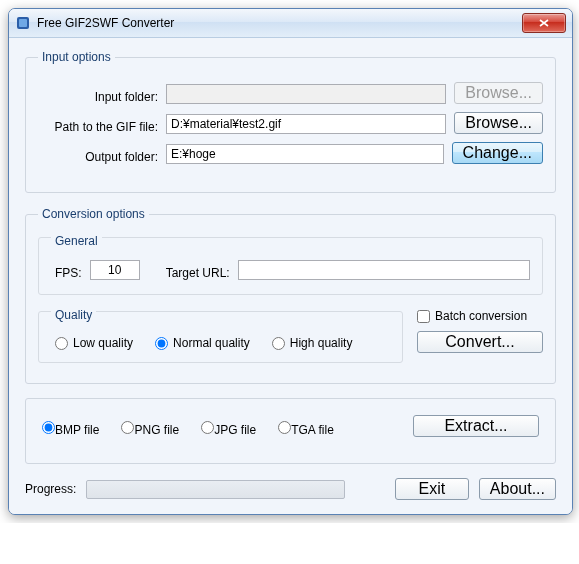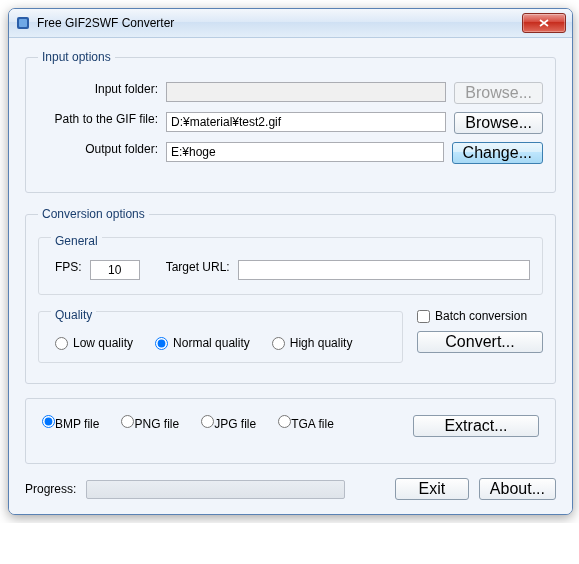--- a/index.html
+++ b/index.html
@@ -4,38 +4,38 @@
 <style>
 body { margin:0; padding:8px; background:#fff; font-family:"Segoe UI",Tahoma,sans-serif; font-size:12px; color:#000; }
 .window { width:563px; border:1px solid #5a82b4; border-radius:7px; overflow:hidden; box-shadow:0 3px 12px rgba(0,0,0,.35); background:#fff; }
 .titlebar { height:28px; background:linear-gradient(#f3f7fc,#dde9f7 45%,#cfe0f3 46%,#e3eef9); display:flex; align-items:center; padding:0 6px 0 6px; border-bottom:1px solid #b9cde2; }
 .titlebar-icon { width:16px; height:16px; margin-right:6px; }
 .titlebar-title { flex:1; color:#000; font-size:12px; }
 .close-btn { width:42px; height:18px; border-radius:3px; background:linear-gradient(#e79a94,#d6483b 45%,#c62c1d 46%,#e06a5b); border:1px solid #8a2c23; display:flex; align-items:center; justify-content:center; color:#fff; font-weight:bold; font-size:11px; box-shadow:inset 0 0 0 1px rgba(255,255,255,.3); cursor:pointer; }
 .client { padding:12px 16px 14px 16px; background:#f1f5fb; }
 fieldset { border:1px solid #cfd6df; border-radius:3px; margin:0 0 14px 0; padding:10px 12px 20px 12px; background:#f1f5fb; }
 legend { padding:0 4px; color:#1a3e6e; font-size:12px; }
-.form-row { display:flex; align-items:flex-start; margin:8px 0; gap:8px; }
+.form-row { display:flex; align-items:flex-end; margin:8px 0; gap:8px; }
 .form-label { width:120px; text-align:right; color:#000; }
 input[type=text] { height:20px; border:1px solid #abadb3; padding:1px 4px; font-family:inherit; font-size:12px; background:#fff; box-sizing:border-box; }
 input[type=text]:disabled { background:#f0f0f0; color:#888; }
 input[type=text].main { flex:1; }
 input[type=text].fps { width:50px; text-align:center; }
 .btn { height:22px; min-width:74px; padding:0 10px; border:1px solid #8b9bab; border-radius:3px; background:linear-gradient(#fefefe,#e9eef3); font-family:inherit; font-size:16px; cursor:pointer; }
 .btn:disabled { color:#9a9a9a; border-color:#c3c7cc; background:#f2f4f6; cursor:default; }
 .btn.highlight { border-color:#3c7fb1; background:linear-gradient(#eaf6fd,#d9f0fc 45%,#bee6fd 46%,#a7d9f5); }
 .btn.wide { width:126px; }
 .inner-group { border:1px solid #d6dbe2; border-radius:3px; padding:10px 12px; margin-top:6px; }
 .inner-title { color:#1a3e6e; margin:-4px 0 6px 0; position:relative; top:-14px; background:#f1f5fb; display:inline-block; padding:0 4px; }
 .inner-body { margin-top:-12px; }
 .radio-row { display:flex; align-items:center; gap:22px; }
 .radio-row label, .chk-label { display:flex; align-items:center; gap:5px; cursor:pointer; }
 .quality-block { display:flex; gap:14px; align-items:flex-start; }
 .side-col { display:flex; flex-direction:column; gap:8px; margin-top:4px; }
-.extract-row { display:flex; align-items:flex-start; gap:22px; }
+.extract-row { display:flex; align-items:flex-end; gap:22px; }
 .footer { display:flex; align-items:center; gap:10px; margin-top:4px; }
 .progress-label { color:#000; }
 .progress-bar { flex:1; height:17px; border:1px solid #b6bcc6; border-radius:2px; background:linear-gradient(#e9edf2,#dfe4ea); margin-right:40px; }
 input[type=radio],input[type=checkbox]{ margin:0; }
 </style>
 </head>
 <body>
 
 <div class="window">
   <div class="titlebar">

